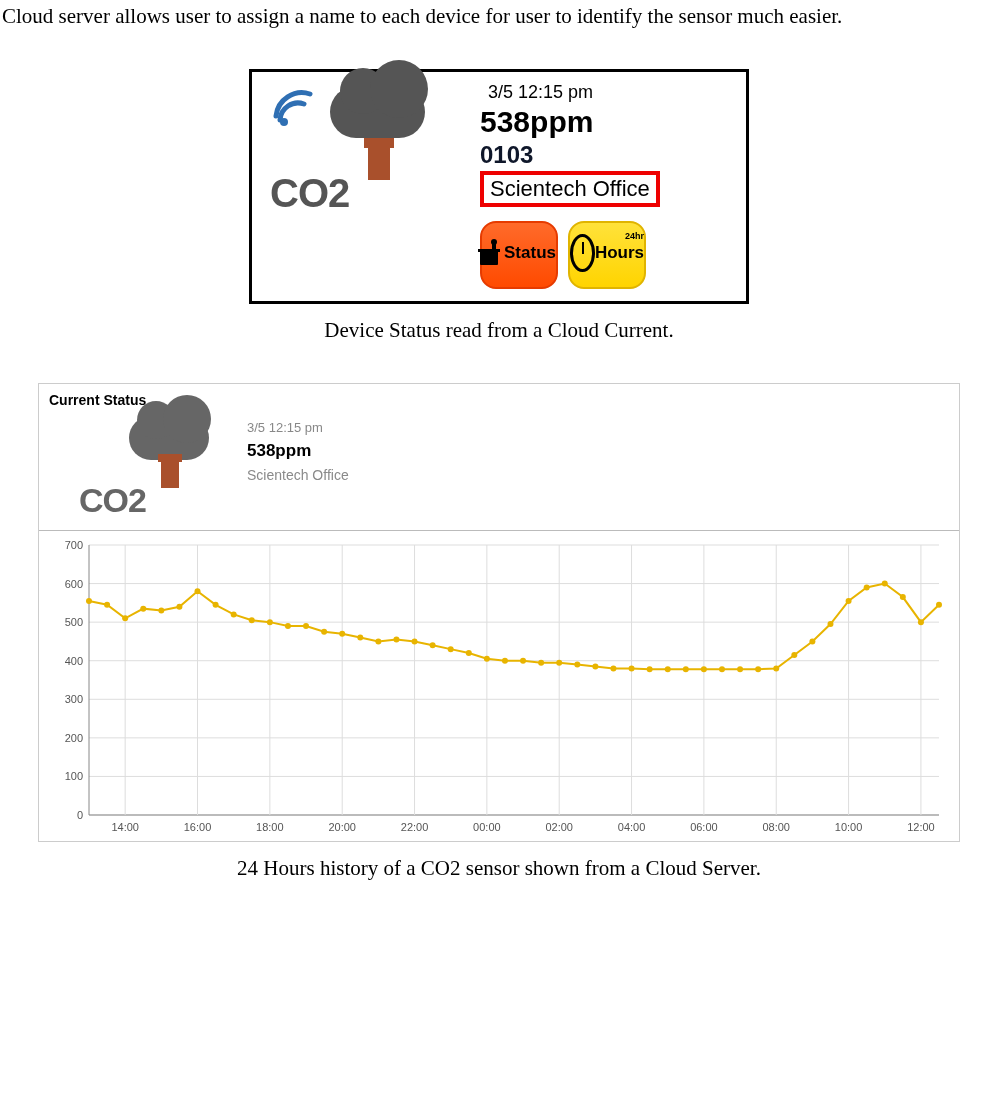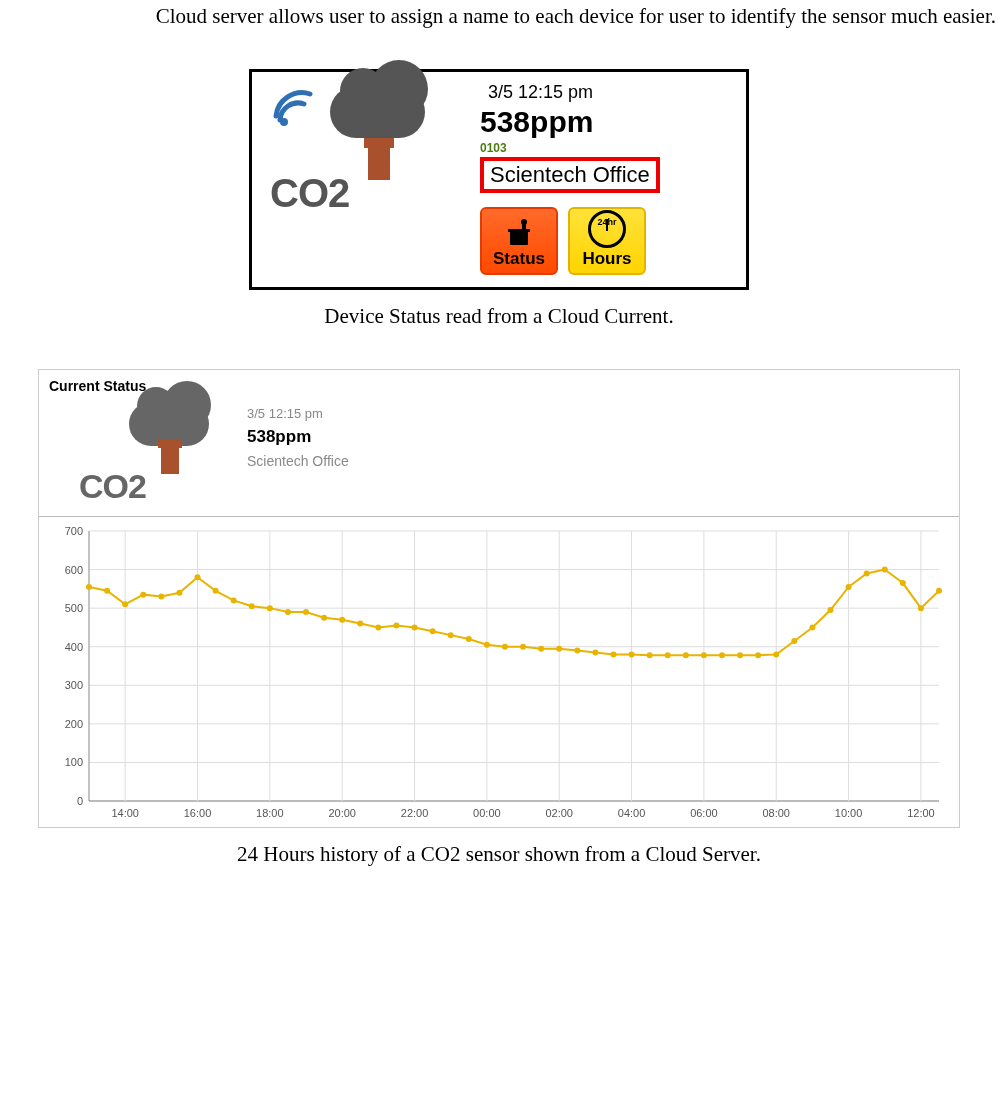--- a/index.html
+++ b/index.html
@@ -6,21 +6,20 @@
     font-family: "Times New Roman", serif;
     font-size: 21px;
     color: #000;
     margin: 0;
     padding: 4px 2px;
     width: 998px;
     box-sizing: border-box;
   }
   .intro {
     margin: 0 0 40px 0;
-    text-align: right;
   }
   .caption {
     text-align: center;
     margin: 14px 0 40px 0;
   }
 
   
   .card1-wrap { text-align:center; }
   .card1 {
     display:inline-block;
@@ -60,30 +59,30 @@
     width:22px;height:34px;background:#a9502c;
     position:absolute; left:98px; top:60px;
   }
   .chimney::before{content:"";position:absolute;left:-4px;top:-8px;width:30px;height:10px;background:#a9502c;}
   .co2-text{
     position:absolute; left:0; bottom:0;
     font-size:40px; font-weight:900; color:#555; letter-spacing:-1px;
   }
   .r-time{ font-size:18px; color:#000; margin-left:8px;}
   .r-val{ font-size:30px; font-weight:900; color:#000; margin:2px 0 2px 0;}
-  .r-id{ font-size:12px; font-weight:bold; color:#4d7c0f;}
+  .r-id{ font-size:24px; font-weight:bold; color:#0f172a;}
   .r-name-box{
     display:inline-block; border:4px solid #e00; padding:1px 6px;
     font-size:22px; font-weight:normal; color:#000; background:#fff;
     margin-top:2px;
   }
   .btns{ margin-top:14px; display:flex; gap:10px;}
   .btn{
-    width:78px; height:68px; border-radius:6px;
-    display:flex; flex-direction:column; align-items:center; justify-content:flex-end;
+    width:78px; height:68px; border-radius:16px;
+    display:flex; flex-direction:row; align-items:center; justify-content:flex-end;
     font-weight:900; font-size:17px; padding-bottom:4px; box-sizing:border-box;
     position:relative;
   }
   .btn-del{
     background:linear-gradient(#ff6a2a,#ff4a00);
     border:2px solid #e63b00; color:#000;
   }
   .btn-stat{
     background:linear-gradient(#ffe23a,#ffd400);
     border:2px solid #e0b400; color:#000;

